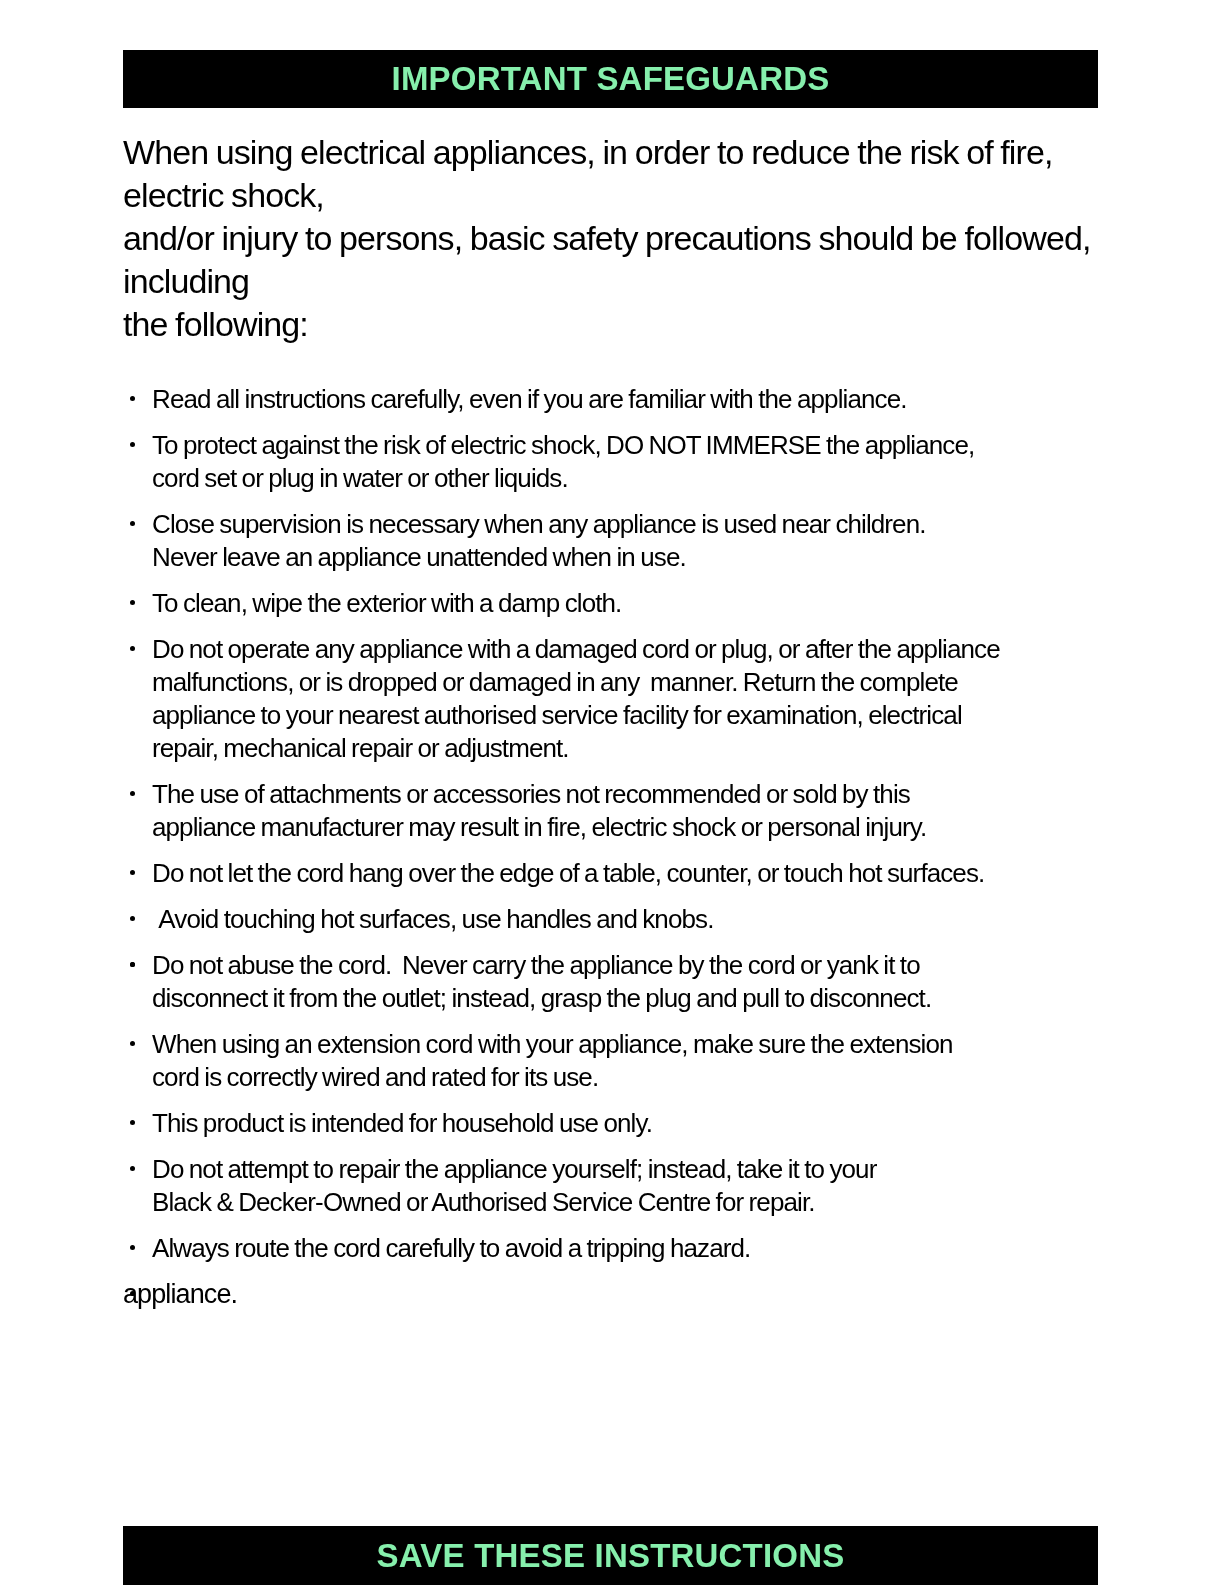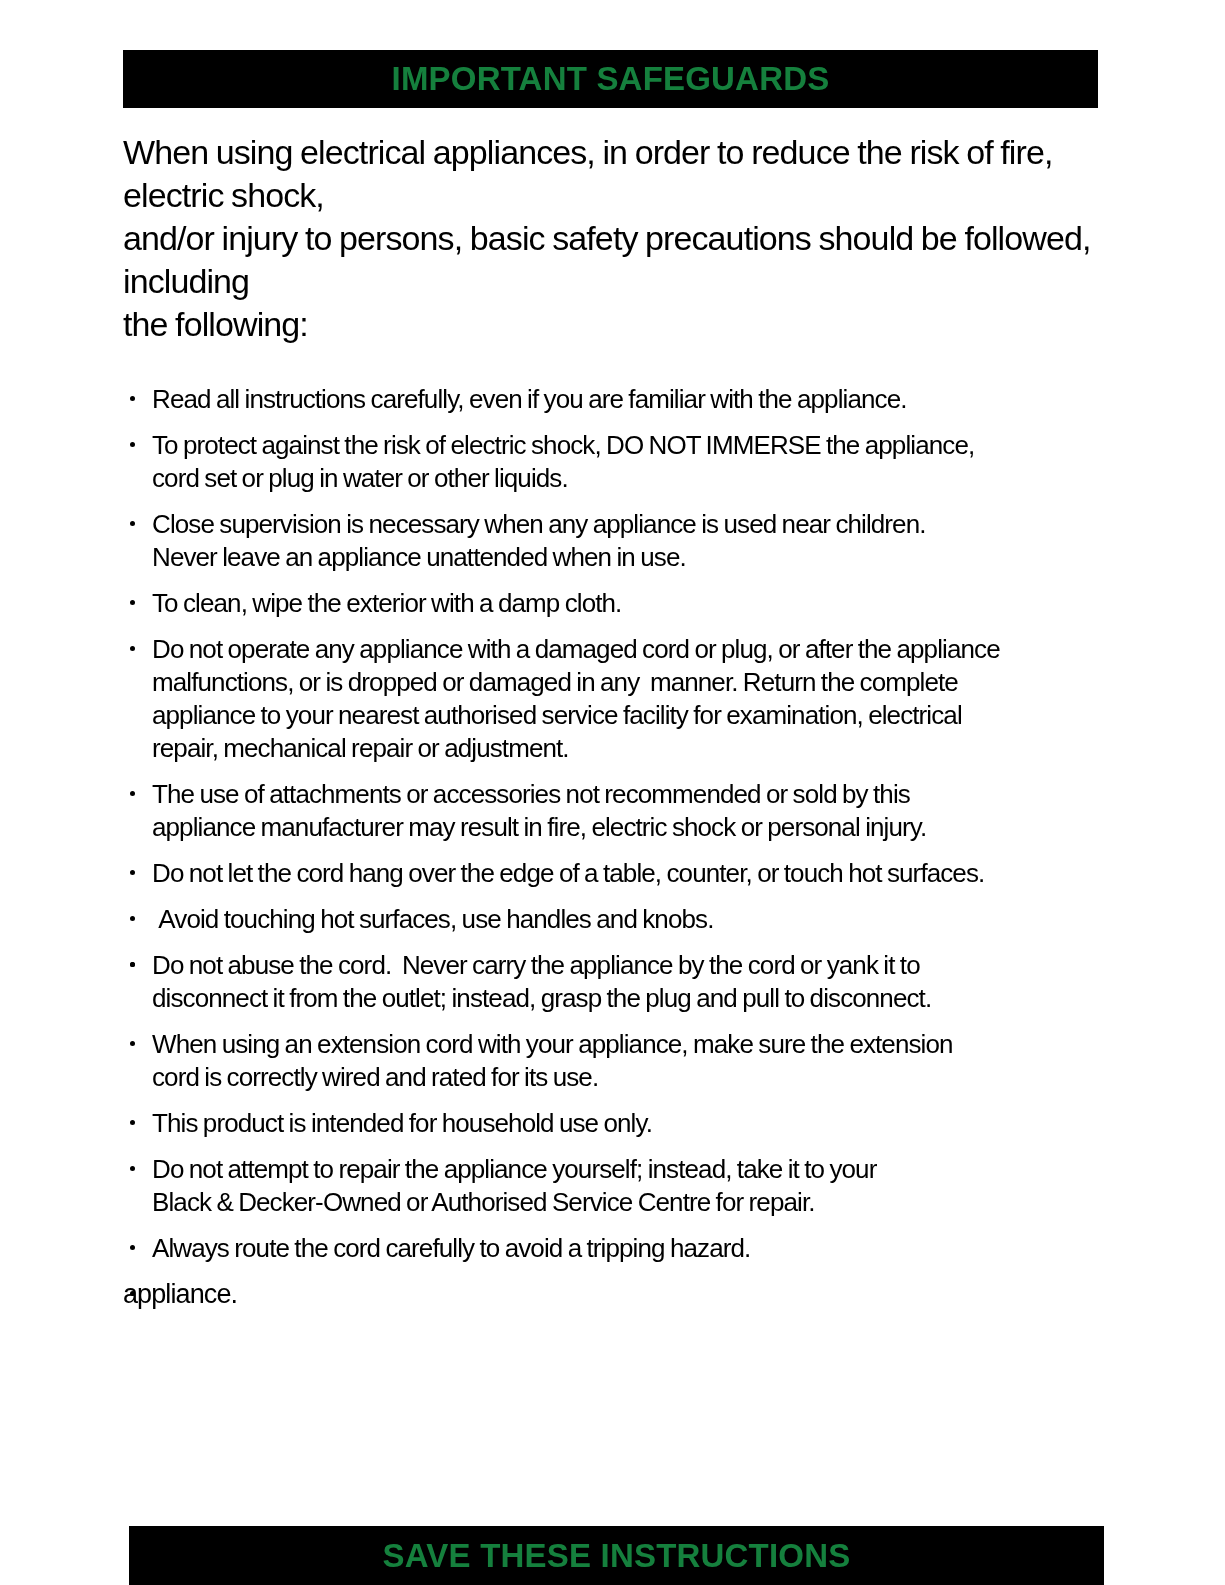--- a/index.html
+++ b/index.html
@@ -15,38 +15,38 @@
     position: relative;
     overflow: hidden;
   }
   .page {
     position: relative;
     width: 1225px;
     height: 1585px;
   }
   .banner {
     background: #000000;
-    color: #15803d;
+    color: #86efac;
     width: 975px;
     height: 58px;
     margin-left: 123px;
     display: flex;
     align-items: center;
     justify-content: center;
     font-weight: bold;
     font-size: 33px;
     letter-spacing: 0.2px;
   }
   .banner-top {
     margin-top: 50px;
   }
   .banner-bottom {
     position: absolute;
     top: 1476px;
-    left: 129px;
+    left: 123px;
     margin-left: 0;
     height: 60px;
   }
   .intro {
     margin: 23px 0 0 123px;
     width: 990px;
     font-size: 34px;
     line-height: 43px;
     letter-spacing: -0.9px;
     word-spacing: -1px;

